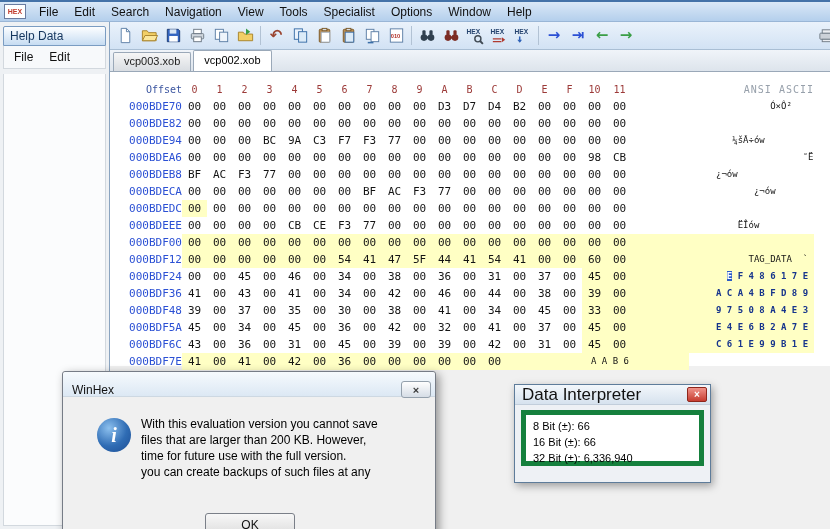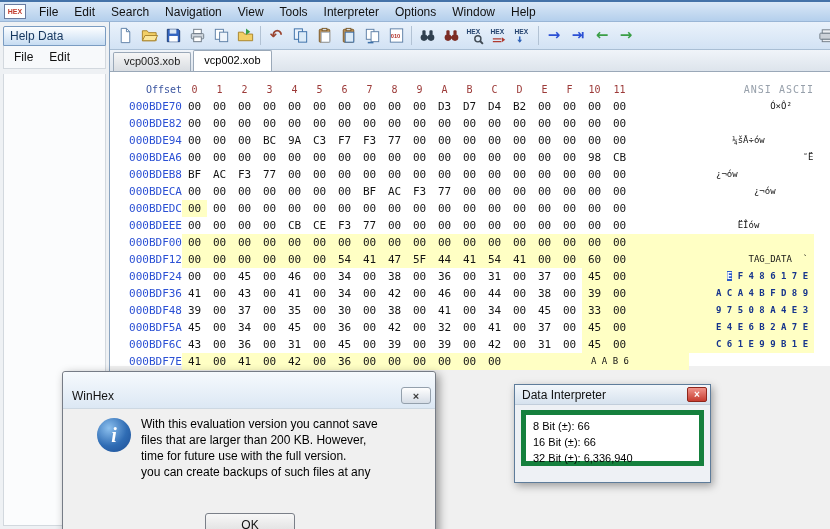--- a/index.html
+++ b/index.html
@@ -40,30 +40,30 @@
 .hexrow{display:flex;height:17px;line-height:17px}
 .bytes{display:flex;flex:none}
 .b{width:25px;flex:none;text-align:center;font-size:11px;color:#141414}
 .b.hl{background:#ffffc4}
 .ascii{width:98px;flex:none;font-size:9px;line-height:17px;white-space:pre;color:#141414}
 .ascii.hl{background:#ffffc4}
 .ascii.blue{color:#16348c;font-weight:bold}
 .cursor{background:#2c5cc5;color:#fff}
 
 .dlg{position:absolute;left:62px;top:371px;width:374px;height:175px;background:#f0f0f0;border:1px solid #767c86;border-radius:3px;box-shadow:3px 3px 10px rgba(0,0,0,.4);z-index:20}
-.dlg-title{height:37px;display:flex;align-items:center;padding:11px 4px 0 9px;background:linear-gradient(#f6fafd,#dce8f4);border-bottom:1px solid #cdd8e2;border-radius:3px 3px 0 0;font-size:12px;color:#111}
+.dlg-title{height:25px;display:flex;align-items:center;padding:11px 4px 0 9px;background:linear-gradient(#f6fafd,#dce8f4);border-bottom:1px solid #cdd8e2;border-radius:3px 3px 0 0;font-size:12px;color:#111}
 .dlg-close{margin-left:auto;width:30px;height:17px;display:flex;align-items:center;justify-content:center;background:linear-gradient(#fefefe,#d6dde6);border:1px solid #94a0ac;border-radius:3px;font-size:11px;font-weight:bold;color:#3a3a3a}
 .dlg-close::before{content:"\00d7"}
 .info-icon{position:absolute;left:34px;top:46px;width:34px;height:34px;border-radius:50%;background:radial-gradient(circle at 35% 30%,#8cc0ee,#2f6cb4 55%,#1c4c92)}
 .info-icon::after{content:"i";position:absolute;inset:0;display:flex;align-items:center;justify-content:center;color:#fff;font:italic bold 20px "Liberation Serif",serif}
 .dlg-text{position:absolute;left:78px;top:44px;width:292px;font-size:12px;line-height:16px;color:#000}
 .ok-btn{position:absolute;left:142px;top:141px;width:90px;height:24px;background:linear-gradient(#f7f7f7,#dcdcdc);border:1px solid #7a7f88;border-radius:3px;font-size:12px;color:#111;display:flex;align-items:center;justify-content:center}
 
 .interp{position:absolute;left:514px;top:384px;width:197px;height:99px;background:#eef1f5;border:1px solid #5e7c9a;box-shadow:2px 3px 8px rgba(0,0,0,.35);z-index:15}
-.interp-title{height:20px;display:flex;align-items:center;padding:0 3px 0 7px;font-size:12px;color:#111;background:linear-gradient(#f3f7fb,#d6e2ee);border-bottom:1px solid #c2cedb}
+.interp-title{height:20px;display:flex;align-items:center;padding:0 3px 0 7px;font-size:17px;color:#111;background:linear-gradient(#f3f7fb,#d6e2ee);border-bottom:1px solid #c2cedb}
 .interp-close{margin-left:auto;width:20px;height:15px;display:flex;align-items:center;justify-content:center;background:linear-gradient(#f0938a,#c63c30);border:1px solid #8e261c;border-radius:2px;color:#fff;font-size:10px;font-weight:bold}
 .interp-close::before{content:"\00d7"}
 .interp-box{margin:5px 6px;background:#fff;border:5px solid #15803d;height:56px;padding:3px 7px}
 .iline{font-size:11px;line-height:16px;color:#000}
 </style>
 </head>
 <body>
 
 <div class="screen">
 
@@ -71,21 +71,21 @@
     <div class="app-icon">
       <span>HEX</span>
     </div>
     <div style="display:flex">
         <div class="menu-item">File</div>
         <div class="menu-item">Edit</div>
         <div class="menu-item">Search</div>
         <div class="menu-item">Navigation</div>
         <div class="menu-item">View</div>
         <div class="menu-item">Tools</div>
-        <div class="menu-item">Interpreter</div>
+        <div class="menu-item">Specialist</div>
         <div class="menu-item">Options</div>
         <div class="menu-item">Window</div>
         <div class="menu-item">Help</div>
       </div>
   </div>
 
   <div class="left-panel">
     <div class="panel-title">Help Data</div>
     <div class="panel-menu">
         <div class="pmenu-item">File</div>

